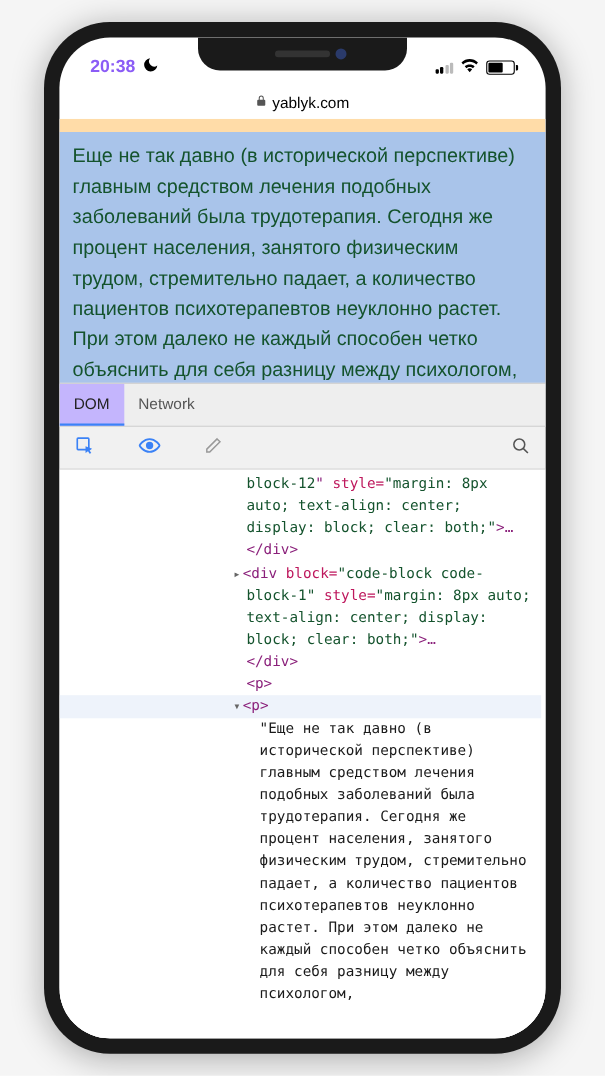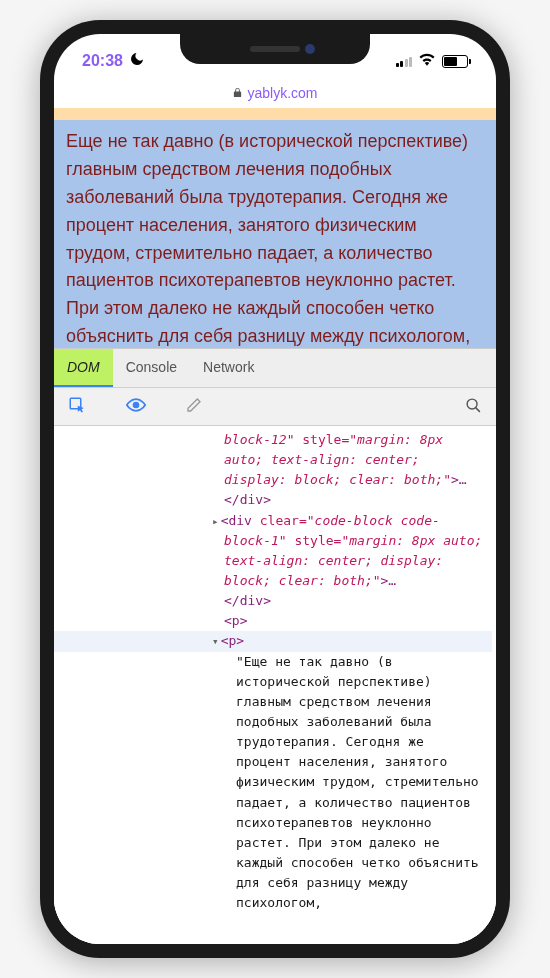--- a/index.html
+++ b/index.html
@@ -55,65 +55,64 @@
     color: #8b5cf6;
   }
   .status-left { display:flex; align-items:center; gap:6px; }
   .status-right { display:flex; align-items:center; gap:6px; }
   .addr-bar {
     height: 30px;
     display:flex;
     justify-content:center;
     align-items:center;
     font-size:14px;
-    color:#8b5cf6;
+    color:#000000;
     gap:4px;
   }
   .content {
     height: calc(100% - 74px);
     overflow: hidden;
     position: relative;
   }
   .page-top {
     height: 240px;
     background: #fff;
   }
   .orange-strip {
     height: 12px; background: #ffdca8;
   }
   .highlighted-para {
     background: #a9c4ea;
     padding: 8px 12px 2px;
     font-size: 18px;
     line-height: 1.55;
-    color: #7f1d1d;
+    color: #14532d;
   }
   .devtools {
     background: #f1f1f1;
     border-top: 1px solid #ccc;
     height: calc(100% - 240px);
     display:flex;
     flex-direction:column;
   }
   .tabs {
     display:flex;
     gap: 0;
     font-size: 14px;
     color: #555;
     border-bottom: 1px solid #d0d0d0;
     background:#eee;
   }
   .tab {
     padding: 10px 13px;
   }
   .tab.active {
-    background: #bef264;
+    background: #c4b5fd;
     border-bottom: 2px solid #3b82f6;
     color: #222;
-    font-style: italic;
   }
   .toolbar {
     display:flex;
     align-items:center;
     padding: 8px 14px;
     gap: 40px;
     border-bottom: 1px solid #d0d0d0;
     font-size:15px;
     color:#3b82f6;
   }
@@ -138,21 +137,21 @@
     letter-spacing: 1px;
     pointer-events:none;
     font-family: -apple-system, sans-serif;
     z-index:5;
   }
   .dom-line { white-space: normal; word-break: break-word; }
   .indent-a { padding-left: 170px; padding-right:8px; text-indent:0;}
   .indent-b { padding-left: 182px; padding-right:8px;}
   .tagc { color: #8a1f7a; }
   .attrn { color: #be185d; }
-  .attrv { color: #be185d; font-style: italic; }
+  .attrv { color: #14532d; }
   .strv  { color: #1a1a1a; }
   .triangle { display:inline-block; margin-right: 2px; color:#666; font-size:11px; margin-left:-12px;}
   .current { background: #eef3fb; }
   .signal-bars{display:inline-flex;align-items:flex-end;gap:1.5px;height:12px}
   .signal-bars span{width:3px;background:#000;border-radius:1px}
   .signal-bars span:nth-child(1){height:4px}
   .signal-bars span:nth-child(2){height:6px}
   .signal-bars span:nth-child(3){height:8px;background:#bbb}
   .signal-bars span:nth-child(4){height:10px;background:#bbb}
   .battery{width:26px;height:13px;border:1.5px solid #000;border-radius:3px;position:relative}
@@ -208,21 +207,20 @@
     <div class="content">
 
       <div class="page-top">
         <div class="orange-strip"></div>
         <div class="highlighted-para">Еще не так давно (в исторической перспективе) главным средством лечения подобных заболеваний была трудотерапия. Сегодня же процент населения, занятого физическим трудом, стремительно падает, а количество пациентов психотерапевтов неуклонно растет. При этом далеко не каждый способен четко объяснить для себя разницу между психологом,</div>
       </div>
 
       <div class="devtools">
         <div class="tabs">
           <div class="tab active">DOM</div>
-          <div class="tab">Console</div>
           <div class="tab">Network</div>
         </div>
 
         <div class="toolbar">
           <span style="color:#3b82f6">
             <svg width="18" height="18" viewBox="0 0 24 24" fill="none" stroke="#3b82f6" stroke-width="2">
                 <rect x="3" y="3" width="14" height="14" rx="1"></rect>
                 <path d="M13 13l8 3-3 2 2 3-2 1-2-3-3 2z" fill="#3b82f6" stroke="none"></path>
               </svg>
           </span>
@@ -248,21 +246,21 @@
 
         <div class="dom-area">
 
           <div class="dom-line indent-a">
             <span class="attrv">block-12</span><span class="tagc">"</span>
             <span class="attrn"> style=</span><span class="attrv">"margin: 8px auto; text-align: center; display: block; clear: both;"</span><span class="tagc">&gt;…</span><br>
             <span class="tagc">&lt;/div&gt;</span>
           </div>
 
           <div class="dom-line indent-a">
-            <span class="triangle">▸</span><span class="tagc">&lt;div</span><span class="attrn"> clear=</span><span class="attrv">"code-block code-block-1"</span><span class="attrn"> style=</span><span class="attrv">"margin: 8px auto; text-align: center; display: block; clear: both;"</span><span class="tagc">&gt;…</span><br>
+            <span class="triangle">▸</span><span class="tagc">&lt;div</span><span class="attrn"> block=</span><span class="attrv">"code-block code-block-1"</span><span class="attrn"> style=</span><span class="attrv">"margin: 8px auto; text-align: center; display: block; clear: both;"</span><span class="tagc">&gt;…</span><br>
             <span class="tagc">&lt;/div&gt;</span>
           </div>
 
           <div class="dom-line indent-a">
             <span class="tagc">&lt;p&gt;</span>
           </div>
 
 
           <div class="dom-line indent-a current">
             <span class="triangle">▾</span><span class="tagc">&lt;p&gt;</span>

